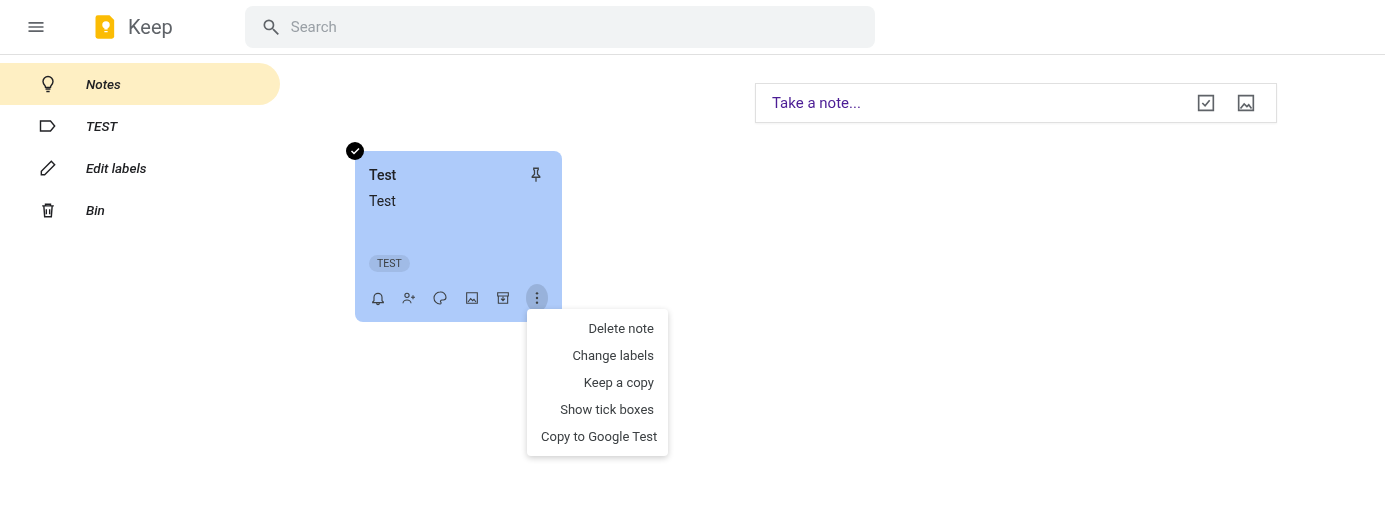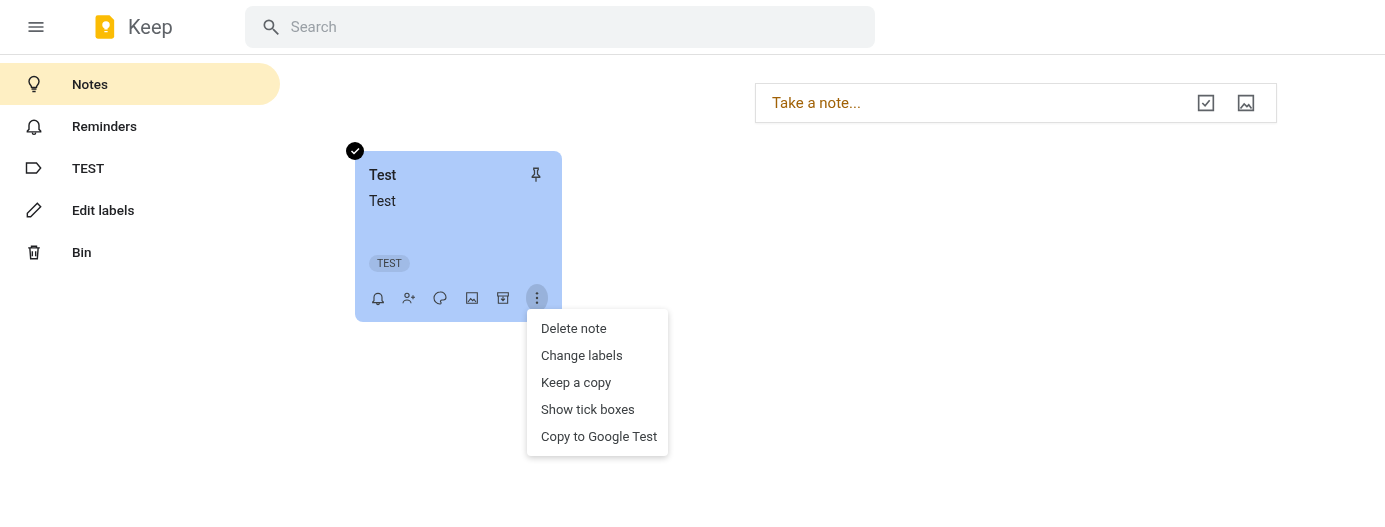--- a/index.html
+++ b/index.html
@@ -29,43 +29,44 @@
     border:none; background:transparent; outline:none;
     font-size:15px; color:#3c4043; flex:1; height:100%;
   }
   .search-bar input::placeholder { color:#9aa0a6; }
 
   
   .sidebar { position:absolute; top:55px; left:0; width:280px; padding-top:8px; }
   .nav-item {
     display:flex; align-items:center;
     height:42px;
-    padding-left:22px;
+    padding-left:36px;
     border-top-right-radius:24px;
     border-bottom-right-radius:24px;
     font-size:13.5px; color:#202124; font-weight:500;
     gap:26px;
     cursor:pointer;
+    font-style:italic;
   }
   .nav-item.active { background:#feefc3; }
   .nav-icon { width:24px; height:24px; display:flex; align-items:center; justify-content:center; color:#202124; }
 
   
   .content { position:absolute; left:280px; top:55px; right:0; bottom:0; }
 
   .take-note {
     position:absolute;
     left:475px; top:28px;
     width:522px; height:40px;
     border:1px solid #e0e0e0;
     border-radius:0;
     box-shadow: 0 1px 2px rgba(0,0,0,0.05);
     display:flex; align-items:center;
     padding:0 10px 0 16px;
-    color:#a16207; font-size:15px;
+    color:#4c1d95; font-size:15px;
   }
   .take-note-text { flex:1; }
   .take-note .tn-icon { width:40px; height:40px; display:flex; align-items:center; justify-content:center; color:#5f6368; }
 
   
   .note-card {
     position:absolute;
     left:75px; top:96px;
     width:207px;
     background:#aecbfa;
@@ -101,20 +102,21 @@
     background:#fff;
     border-radius:4px;
     box-shadow: 0 2px 6px rgba(0,0,0,0.2);
     padding:6px 0;
   }
   .dropdown-item {
     padding:6px 14px;
     font-size:13px; color:#3c4043;
     cursor:pointer;
     white-space:nowrap;
+    text-align:right;
   }
 
   svg { display:block; }
 </style>
 </head>
 <body>
 
 <div class="header">
   <div class="hamburger">
     <svg width="20" height="20" viewBox="0 0 24 24">
@@ -141,28 +143,20 @@
 </div>
 
 <div class="sidebar">
   <div class="nav-item active">
     <span class="nav-icon">
       <svg width="20" height="20" viewBox="0 0 24 24">
           <path fill="none" stroke="#202124" stroke-width="1.7" d="M9 18h6m-5 3h4M12 3a6 6 0 0 0-6 6c0 2.3 1.2 3.7 2.4 5 .6.7.6 1.5.6 2h6c0-.5 0-1.3.6-2 1.2-1.3 2.4-2.7 2.4-5a6 6 0 0 0-6-6z"></path>
         </svg>
     </span>
     <span>Notes</span>
-  </div>
-  <div class="nav-item">
-    <span class="nav-icon">
-      <svg width="20" height="20" viewBox="0 0 24 24">
-          <path fill="none" stroke="#202124" stroke-width="1.7" d="M18 16v-5a6 6 0 1 0-12 0v5l-2 2v1h16v-1l-2-2zM10 20a2 2 0 0 0 4 0"></path>
-        </svg>
-    </span>
-    <span>Reminders</span>
   </div>
   <div class="nav-item">
     <span class="nav-icon">
       <svg width="20" height="20" viewBox="0 0 24 24">
           <path fill="none" stroke="#202124" stroke-width="1.7" d="M3 6h12l5 6-5 6H3V6z"></path>
         </svg>
     </span>
     <span>TEST</span>
   </div>
   <div class="nav-item">

